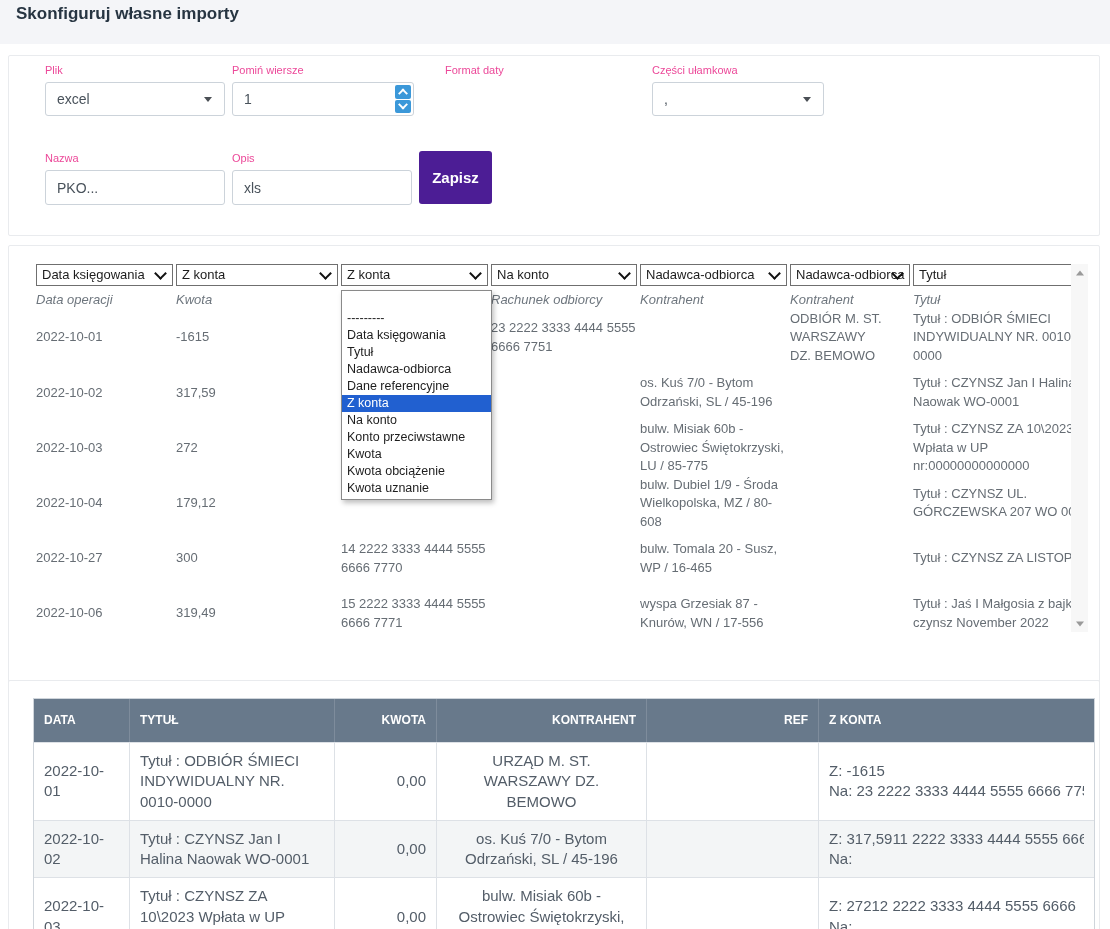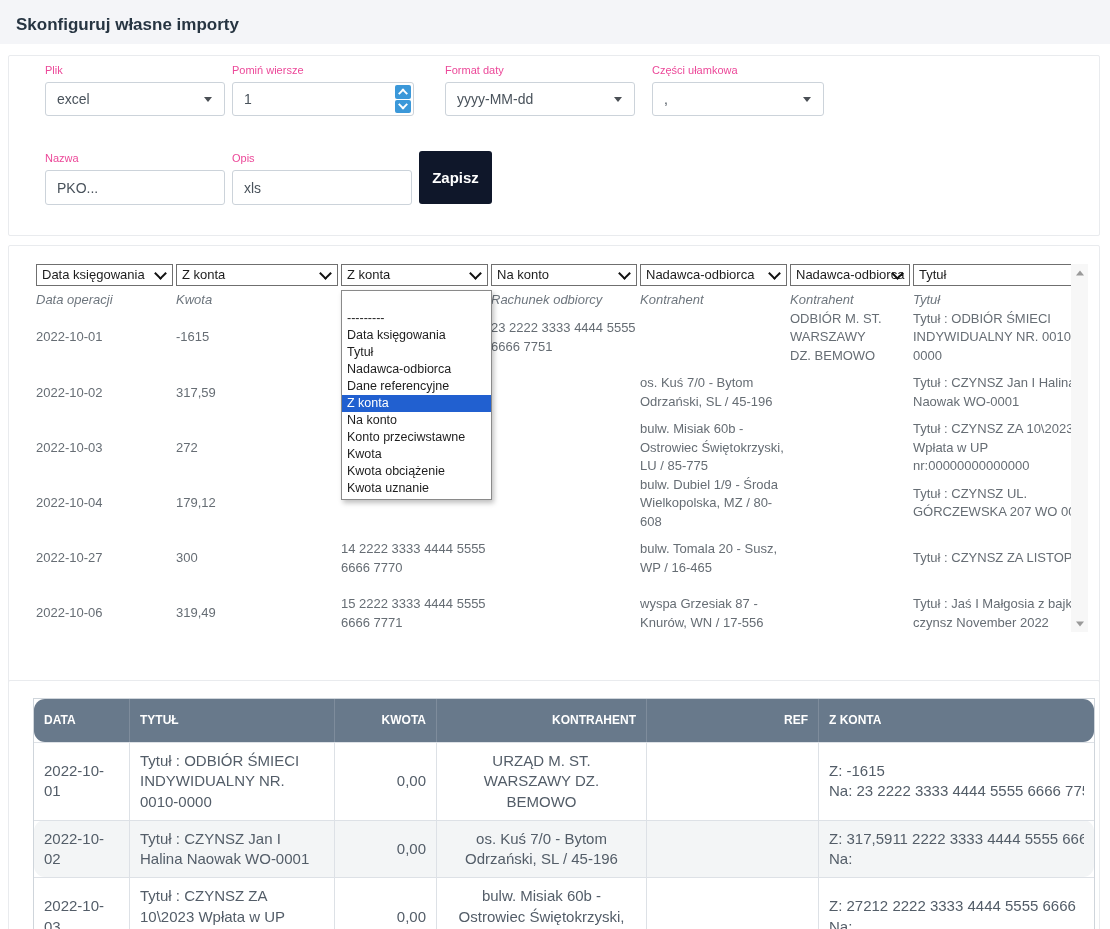--- a/index.html
+++ b/index.html
@@ -3,39 +3,39 @@
 <meta charset="utf-8">
 <style>
   html,body{margin:0;padding:0;}
   body{
     width:1110px;height:929px;overflow:hidden;position:relative;
     background:#ffffff;font-family:"Liberation Sans",sans-serif;
     -webkit-font-smoothing:antialiased;
   }
   
   .titlebar{position:absolute;left:0;top:0;width:1110px;height:44px;background:#f4f5f8;}
-  .titlebar h1{margin:0;padding:15px 0 0 16px;font-size:17px;font-weight:bold;color:#273542;}
+  .titlebar h1{margin:0;padding:4px 0 0 16px;font-size:17px;font-weight:bold;color:#273542;}
   
   .panel{position:absolute;left:8px;width:1092px;background:#fff;border:1px solid #e9ebee;border-radius:2px;box-sizing:border-box;}
   #panel-form{top:55px;height:181px;}
   #panel-mapper{top:245px;height:521px;}
   #panel-preview{top:680px;height:300px;}
   
   .fgroup{position:absolute;}
   .flabel{font-size:11px;color:#ec4899;margin-bottom:6px;white-space:nowrap;}
   .fbox{position:relative;height:34px;border:1px solid #ccd3da;border-radius:3px;background:#fff;box-sizing:border-box;}
   .fval{position:absolute;left:11px;top:50%;transform:translateY(-50%);font-size:14px;color:#49525b;white-space:nowrap;}
   .caret{position:absolute;right:12px;top:50%;margin-top:-2px;width:0;height:0;
          border-left:4px solid transparent;border-right:4px solid transparent;border-top:5px solid #4a4f55;}
   .spin{position:absolute;right:2px;top:2px;bottom:2px;width:16px;display:flex;flex-direction:column;gap:1px;}
   .spin .sbtn{flex:1;background:#3b98d9;border-radius:2px;position:relative;}
   .sbtn i{position:absolute;left:50%;top:50%;width:5px;height:5px;border-left:2px solid #fff;border-top:2px solid #fff;}
   .sbtn.up i{transform:translate(-50%,-30%) rotate(45deg);}
   .sbtn.down i{transform:translate(-50%,-70%) rotate(225deg);}
-  .btn-save{position:absolute;left:410px;top:95px;width:73px;height:53px;background:#0f172a;border:none;border-radius:3px;
+  .btn-save{position:absolute;left:410px;top:95px;width:73px;height:53px;background:#4c1d95;border:none;border-radius:3px;
             color:#fff;font-size:15px;font-weight:bold;font-family:"Liberation Sans",sans-serif;cursor:pointer;}
   
   #mapper-clip{position:absolute;left:27px;top:18px;width:1036px;height:372px;overflow:hidden;}
   .mgrid{display:grid;grid-template-columns:137px 162px 147px 146px 147px 120px 185px;column-gap:3px;}
   .mselect{position:relative;height:22px;border:1px solid #6f6f6f;background:#fff;box-sizing:border-box;}
   .mselect .mval{position:absolute;left:5px;top:2px;font-size:13px;color:#1c1c1c;white-space:nowrap;}
   .chev{position:absolute;right:7px;top:50%;width:7px;height:7px;margin-top:-6px;
         border-right:2px solid #111;border-bottom:2px solid #111;transform:rotate(45deg);}
   #mapper-fields{margin-top:6px;}
   .mfield{font-size:13px;color:#6e767e;white-space:nowrap;height:18px;font-style:italic;}
@@ -60,21 +60,21 @@
   #hscroll{position:absolute;left:24px;bottom:12px;width:1042px;height:17px;background:#f2f2f2;}
   .harrow{position:absolute;top:0;width:17px;height:17px;background:#efefef;}
   .harrow.left{left:0;}
   .harrow.right{right:0;background:transparent;}
   .harrow i{position:absolute;left:50%;top:50%;width:0;height:0;border-top:4px solid transparent;border-bottom:4px solid transparent;}
   .harrow.left i{transform:translate(-50%,-50%);border-right:5px solid #555;}
   .harrow.right i{transform:translate(-50%,-50%);border-left:5px solid #555;}
   #hthumb{position:absolute;left:19px;top:0;width:988px;height:17px;background:#c3c3c3;}
   
   #preview-table{position:absolute;left:24px;top:17px;width:1060px;border:1px solid #cfd5db;box-sizing:content-box;}
-  .pgrid{display:grid;grid-template-columns:96px 205px 102px 210px 172px 275px;border-radius:11px;}
+  .pgrid{display:grid;grid-template-columns:96px 205px 102px 210px 172px 275px;}
   .phead{background:#68798b;}
   .phead .pcell{color:#fff;font-size:12px;font-weight:bold;line-height:43px;padding:0 10px;border-right:1px solid #7e8c9c;
                 overflow:hidden;white-space:nowrap;}
   .phead .pcell:last-child{border-right:none;}
   .prow{background:#fff;}
   .prow:nth-child(even){background:#f3f5f6;}
   .prow .pcell{border-right:1px solid #dde1e6;border-top:1px solid #dde1e6;padding:8px 10px;font-size:15px;color:#535d68;
                display:flex;flex-direction:column;justify-content:center;box-sizing:border-box;overflow:hidden;line-height:1.35;}
   .prow .pcell:last-child{border-right:none;}
   .al-r{text-align:right;}
@@ -108,24 +108,20 @@
           </span>
         <span class="sbtn down">
             <i></i>
           </span>
       </span>
     </div>
   </div>
 
   <div class="fgroup" style="left:436px;top:8px;width:190px;">
     <div class="flabel">Format daty</div>
-    <div class="fbox">
-      <span class="fval">yyyy-MM-dd</span>
-      <span class="caret"></span>
-    </div>
   </div>
 
   <div class="fgroup" style="left:643px;top:8px;width:172px;">
     <div class="flabel">Części ułamkowa</div>
     <div class="fbox">
       <span class="fval">,</span>
       <span class="caret"></span>
     </div>
   </div>
 

